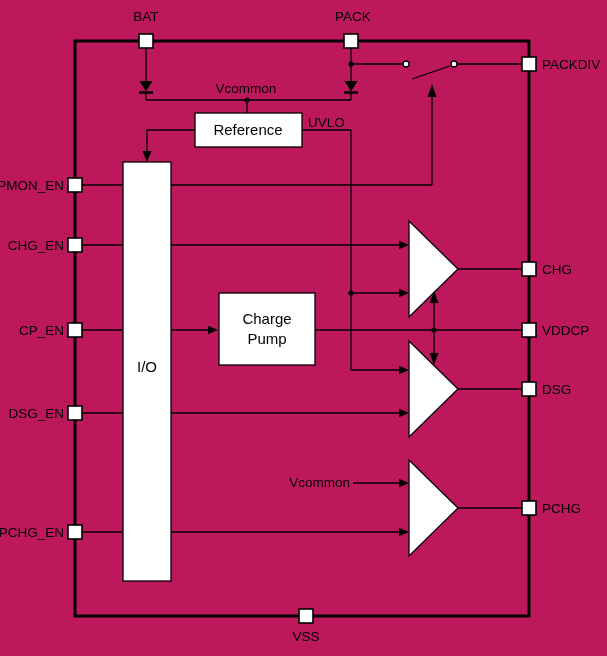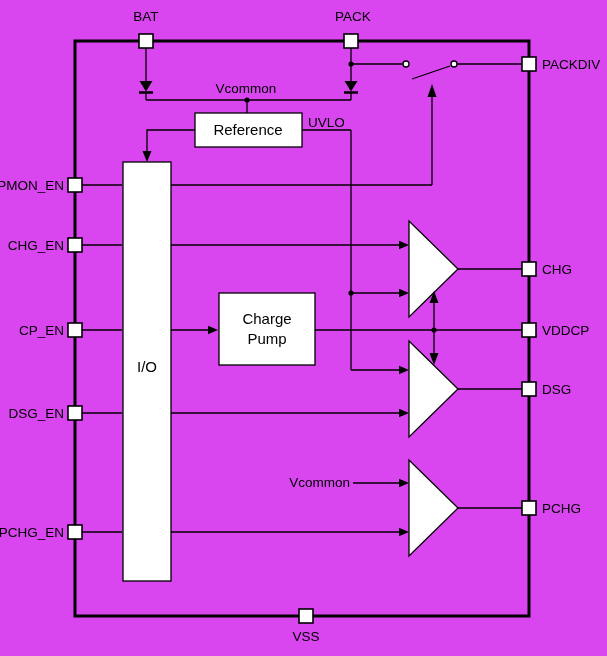--- a/index.html
+++ b/index.html
@@ -5,21 +5,21 @@
   html, body {
     margin: 0;
     padding: 0;
     background: #ffffff;
     font-family: "Liberation Sans", sans-serif;
   }
   .stage {
     width: 607px;
     height: 656px;
     position: relative;
-    background: #d946ef;
+    background: #be185d;
   }
   svg { display: block; }
   .wire   { stroke: #000; stroke-width: 1.3; fill: none; }
   .thick  { stroke: #000; stroke-width: 3;   fill: none; }
   .blockr { stroke: #000; stroke-width: 1.3; fill: #fff; }
   .pinsq  { stroke: #000; stroke-width: 1.6; fill: #fff; }
   .tri    { stroke: #000; stroke-width: 1.3; fill: #fff; }
   .solid  { fill: #000; stroke: none; }
   .circ   { stroke: #000; stroke-width: 1.3; fill: #fff; }
   .bar    { stroke: #000; stroke-width: 2.5; fill: none; }

